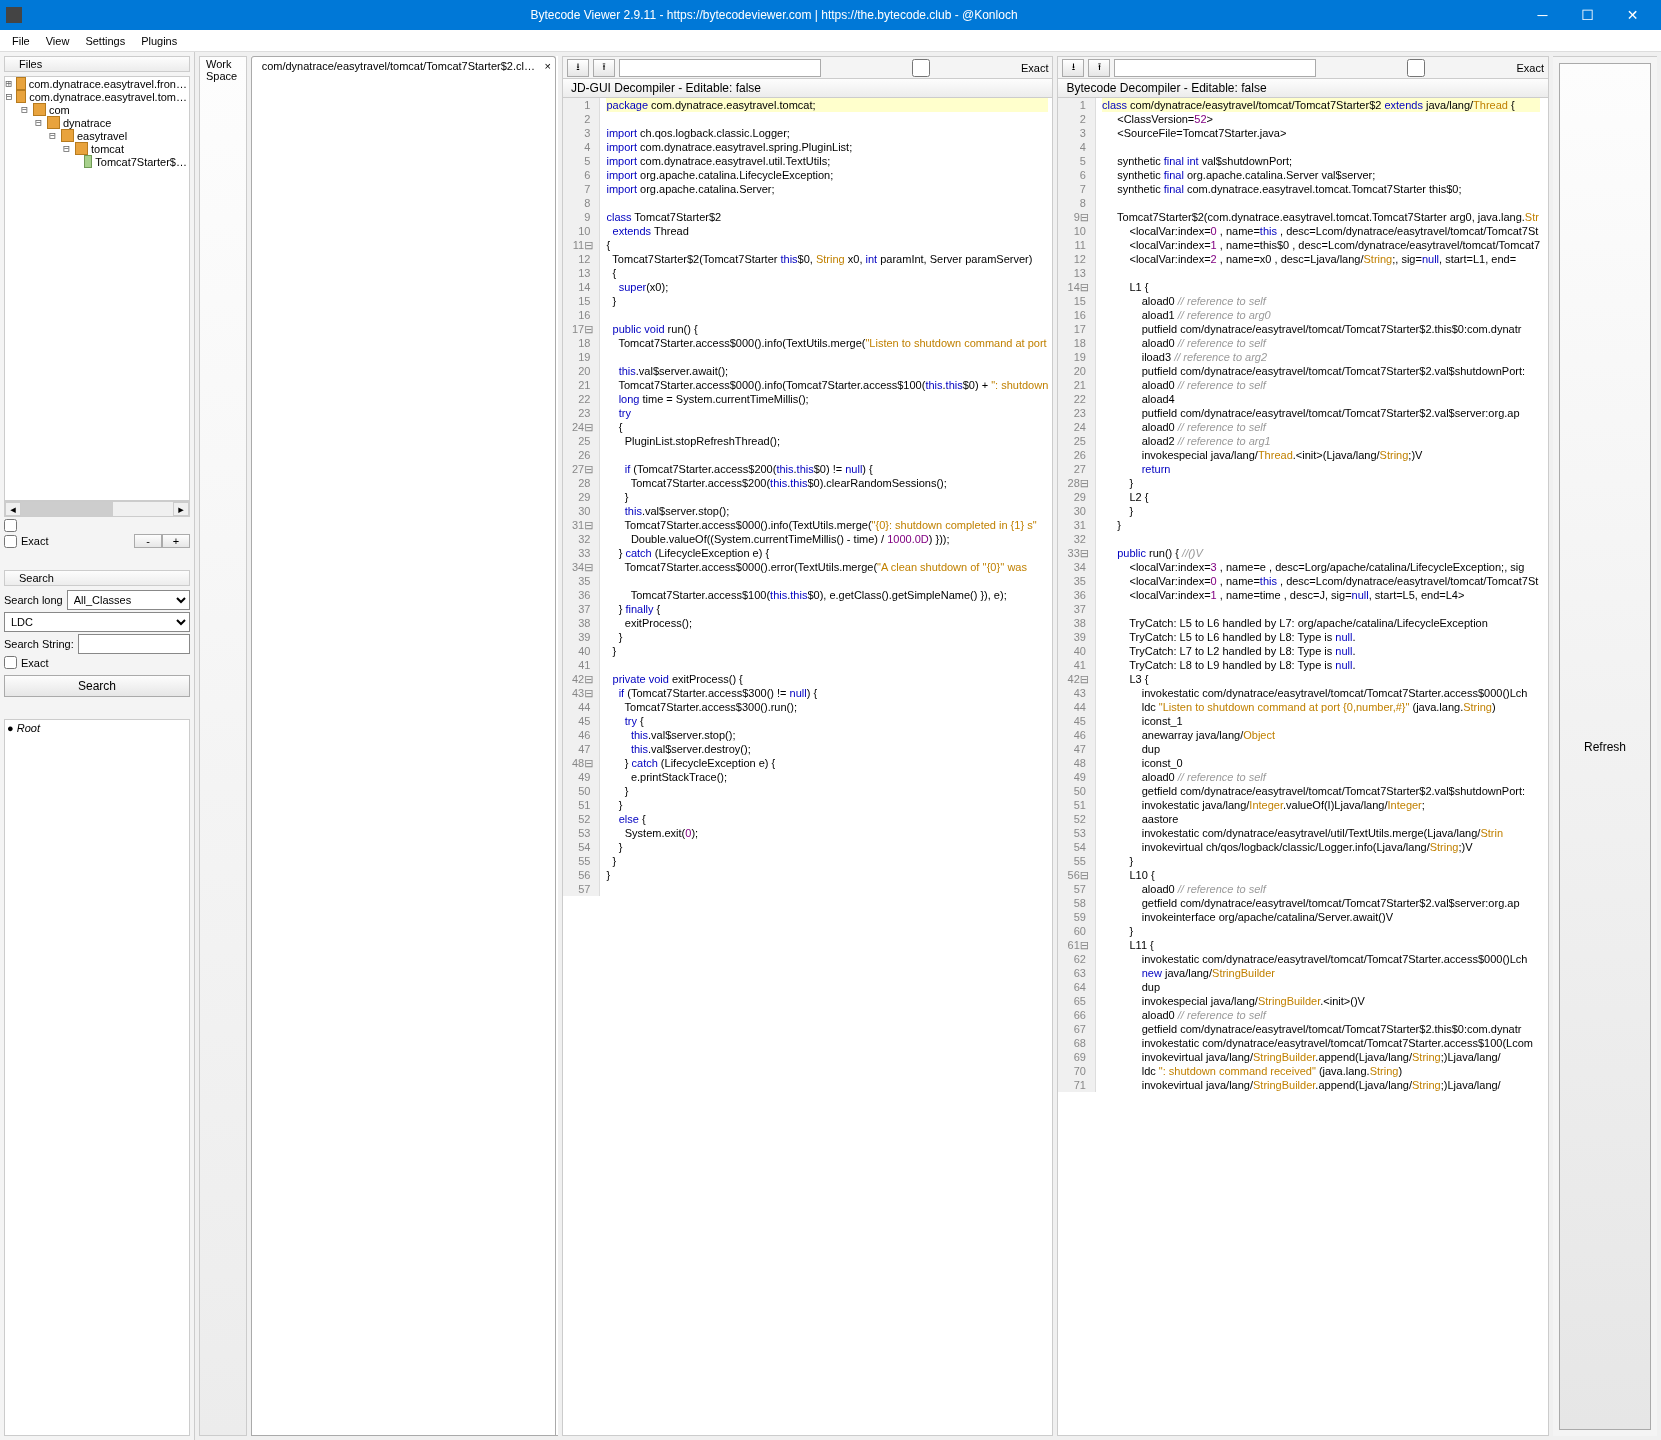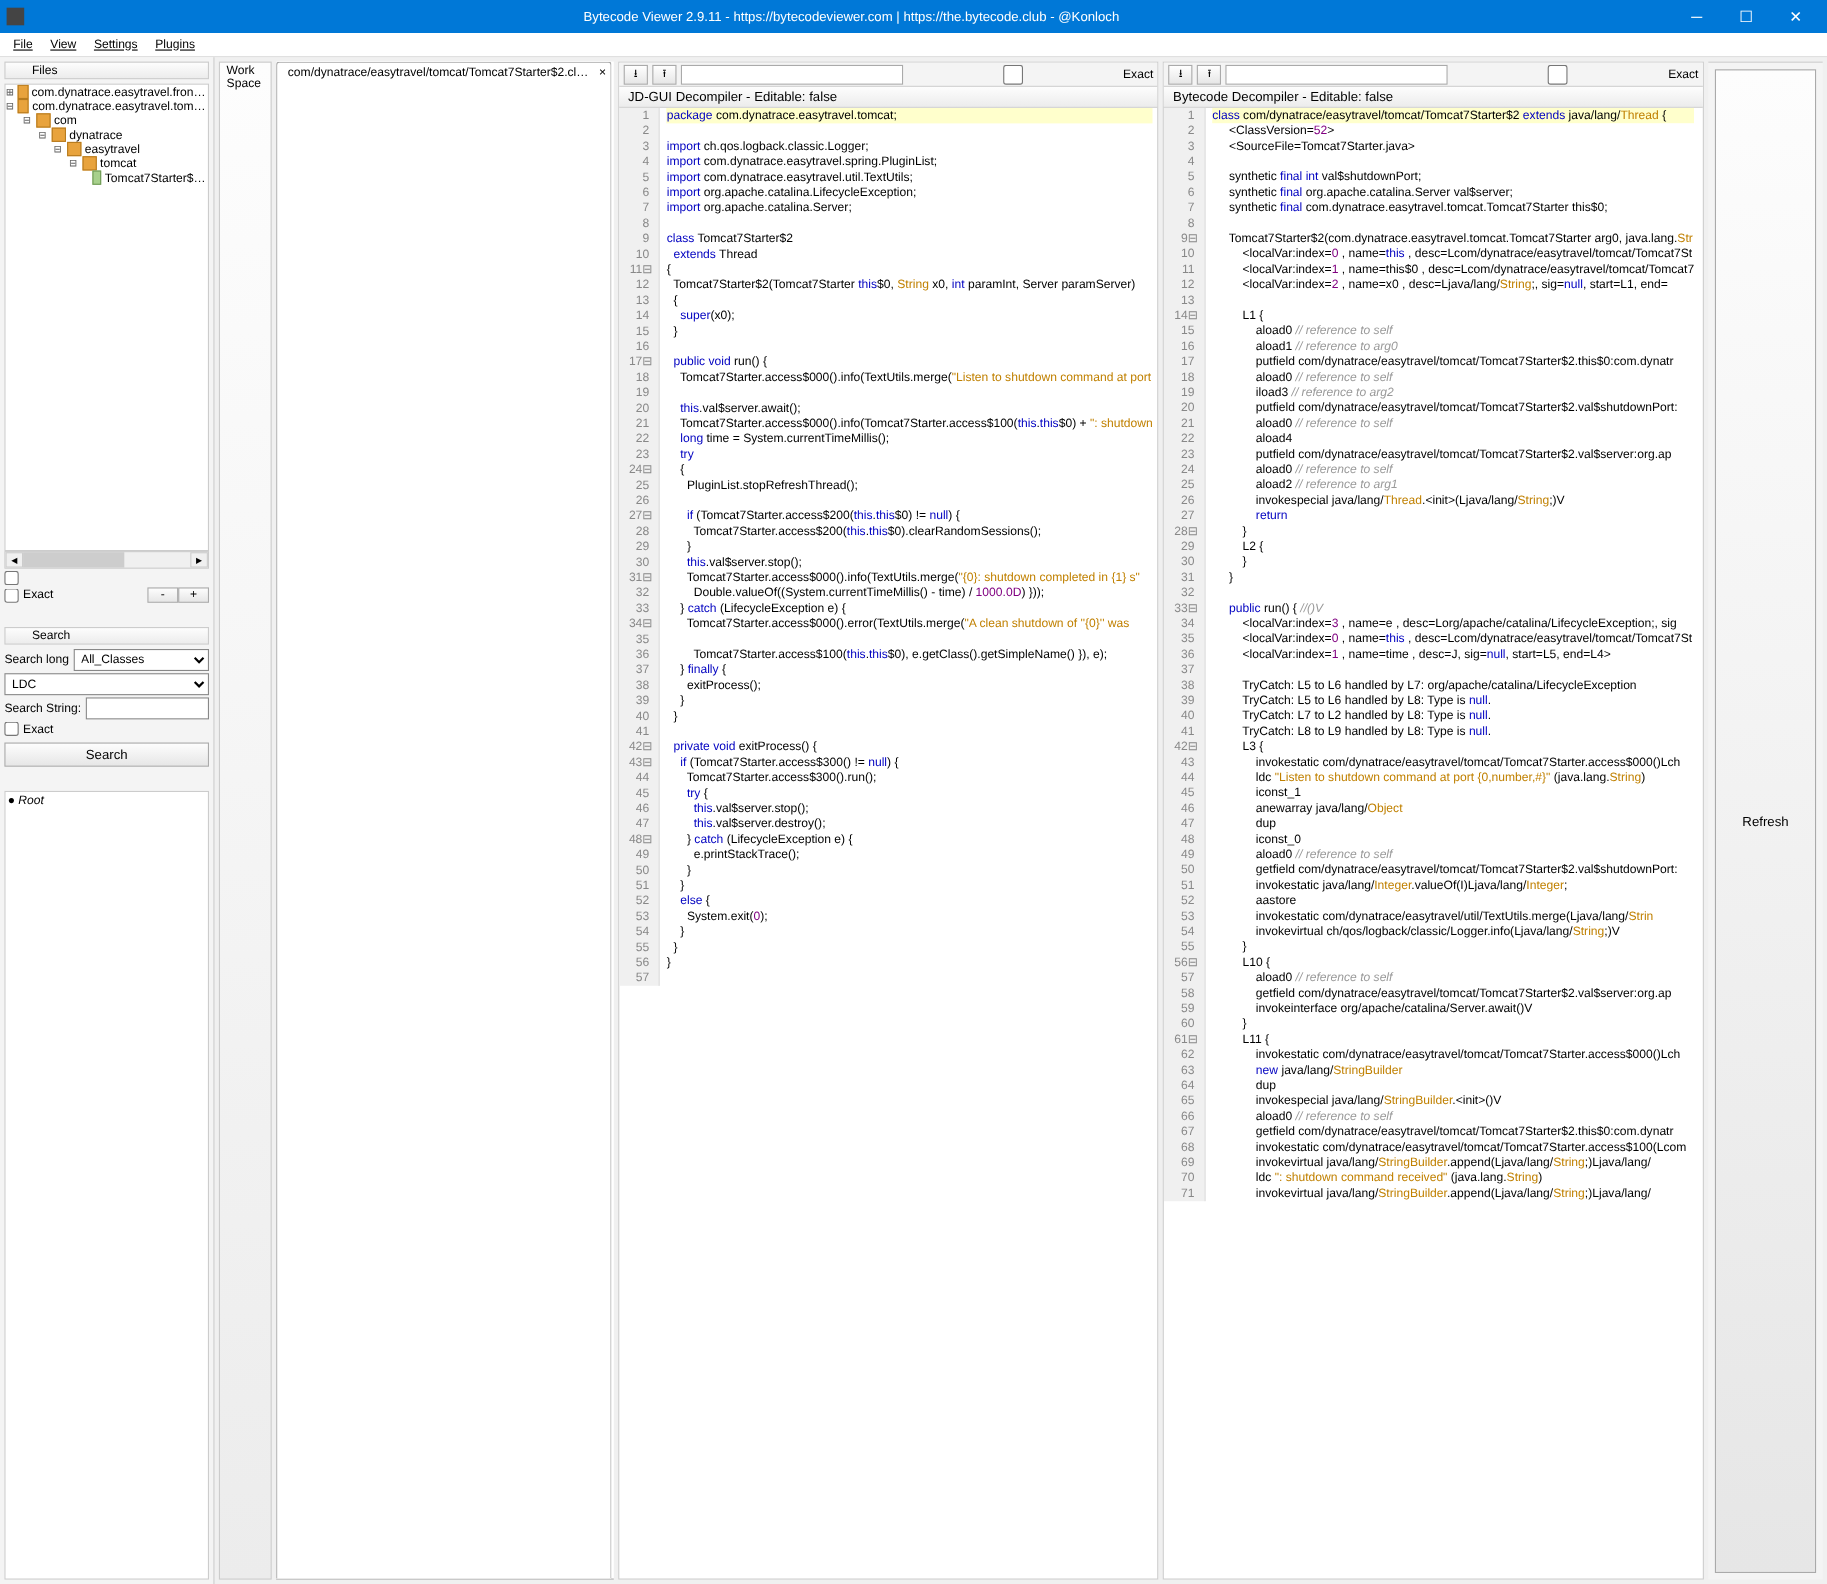--- a/index.html
+++ b/index.html
@@ -2,25 +2,25 @@
 <html><head>
 <meta charset="utf-8">
 <style>
 * { margin: 0; padding: 0; box-sizing: border-box; font-family: "Segoe UI", Tahoma, sans-serif; font-size: 11px; }
 html, body { height: 100%; background: #f0f0f0; }
 .titlebar { height: 30px; background: #0078d7; color: #fff; display: flex; align-items: center; padding: 0 6px; }
 .titlebar .icon { width: 16px; height: 16px; background: #444; margin-right: 6px; display:inline-block;}
 .titlebar .title { flex: 1; font-size: 12px; text-align: center; }
 .win-btns { display:flex; }
 .win-btn { width: 45px; height: 30px; display:flex; align-items:center; justify-content:center; color:#fff; font-size:14px;}
-.menubar { height: 22px; background: #fff; border-bottom: 1px solid #ddd; display:flex; align-items:center; padding: 0 4px; text-decoration: underline;}
+.menubar { height: 22px; background: #fff; border-bottom: 1px solid #ddd; display:flex; align-items:center; padding: 0 4px;}
 .menubar span { padding: 2px 8px; }
 .main { display:flex; height: calc(100% - 52px); }
 .left-panel { width: 195px; display:flex; flex-direction:column; border-right:1px solid #ccc; background:#f4f4f4;}
-.panel-lbl { background: linear-gradient(#fdfdfd,#ececec); border:1px solid #ccc; padding:1px 24px; margin:4px; font-size:11px;}
+.panel-lbl { background: linear-gradient(#fdfdfd,#ececec); border:1px solid #ccc; padding:1px 14px; margin:4px; font-size:11px;}
 .tree { flex:0 0 auto; height: 425px; background:#fff; border:1px solid #ccc; margin:0 4px; overflow:auto; white-space:nowrap; font-size:12px;}
 .tree .row { padding:0 2px; display:flex; align-items:center;}
 .handle { width:11px; text-align:center; color:#666; font-family:monospace;}
 .ticon { width:13px; height:13px; display:inline-block; background:#e8a33d; border:1px solid #b77b1e; margin:0 3px;}
 .ticon.cls { background:#a7d08c; border-color:#6f9a55;}
 .scroll-x { height:16px; background:#f0f0f0; border:1px solid #ccc; margin:0 4px; position:relative;}
 .scroll-thumb { position:absolute; height:100%; width:50%; background:#cdcdcd;}
 .scroll-btn { width:16px;height:14px;border:1px solid #ccc;display:inline-flex;align-items:center;justify-content:center;background:#f0f0f0;}
 .chk-row{ display:flex; align-items:center; margin:2px 4px; gap:4px;}
 .pm-row { display:flex; margin:0 4px; }

